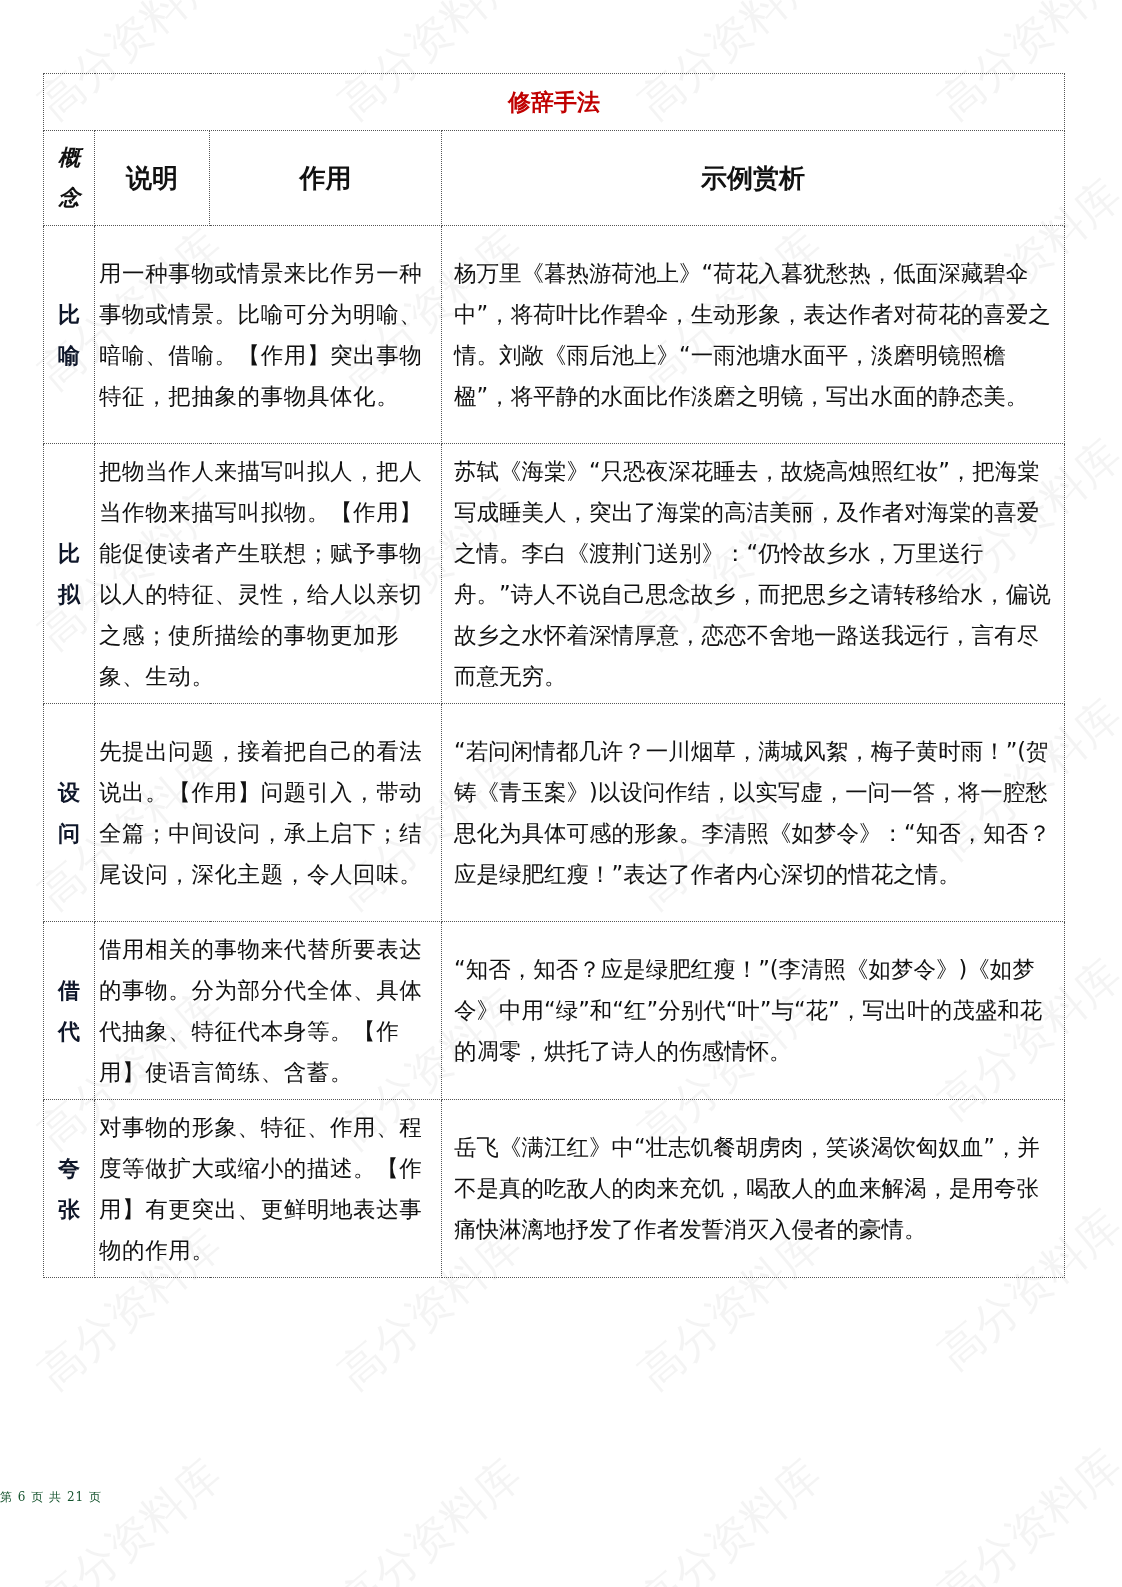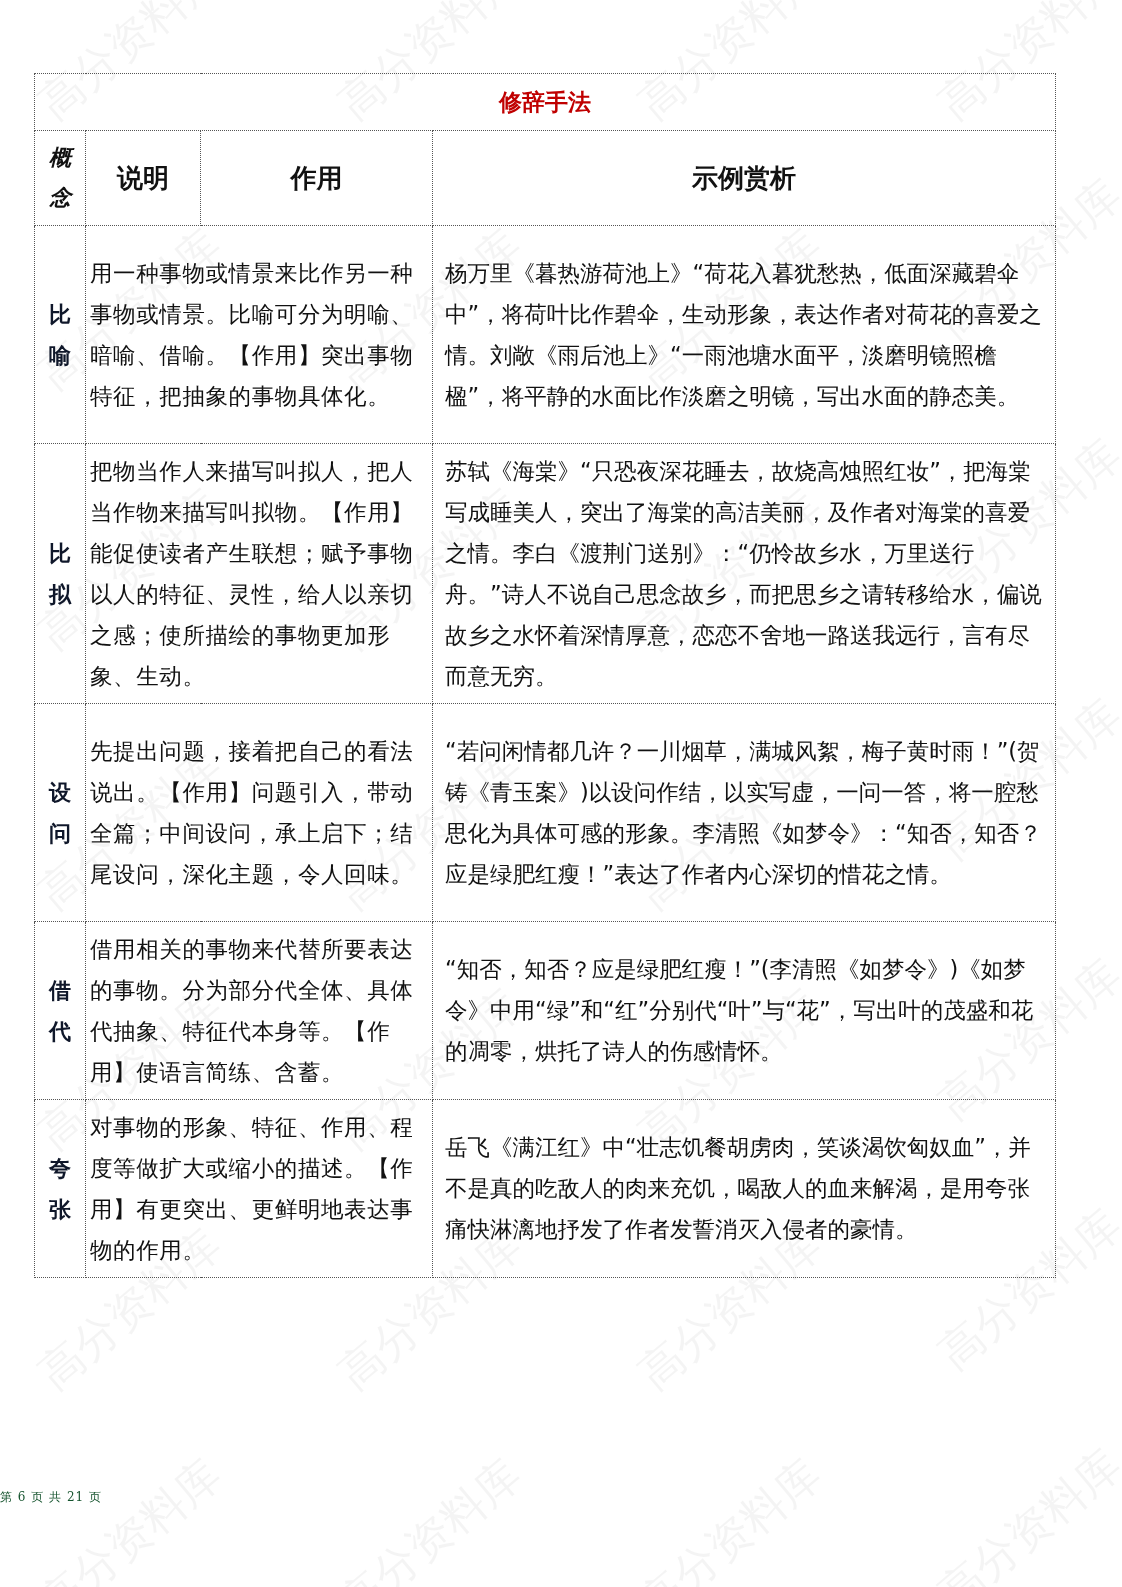--- a/index.html
+++ b/index.html
@@ -1,21 +1,21 @@
 <!DOCTYPE html>
 <html><head>
 <meta charset="utf-8">
 <style>
   html, body { margin: 0; padding: 0; background: #ffffff; }
   body { width: 1122px; height: 1587px; position: relative; overflow: hidden;
          font-family: "DejaVu Sans", "Liberation Sans", sans-serif; color: #111; }
   .watermark-layer { position: absolute; inset: 0; pointer-events: none; z-index: 0; }
   .wm { position: absolute; font-size: 44px; color: rgba(0,0,0,0.045); transform: rotate(-40deg);
         white-space: nowrap; font-family: "DejaVu Sans", sans-serif; }
-  table.rhet { position: absolute; left: 34px; top: 73px; width: 1021px; border-collapse: collapse;
+  table.rhet { position: absolute; left: 43px; top: 73px; width: 1021px; border-collapse: collapse;
                table-layout: fixed; z-index: 1; }
   table.rhet td { border: 1px dotted #555; vertical-align: middle; padding: 0; }
   .title-cell { height: 56px; text-align: center; color: #c00000; font-weight: bold; font-size: 23px; }
   .head-cell { height: 94px; text-align: center; font-weight: bold; font-size: 26px; }
   .concept-head { font-size: 22px; line-height: 40px; }
   .concept { text-align: center; color: #0f172a; font-weight: bold; font-size: 22px; line-height: 41px; }
   .desc { font-size: 22.5px; line-height: 41px; padding: 4px 2px 4px 4px !important; letter-spacing: 0.6px; }
   .example { font-size: 22.5px; line-height: 41px; padding: 4px 10px 4px 12px !important; }
   .page-footer { position: absolute; top: 1489px; left: 0; width: 1122px; 
                  font-size: 12px; color: #14532d; font-family: "DejaVu Serif", serif; letter-spacing: 1px; z-index: 1; }

